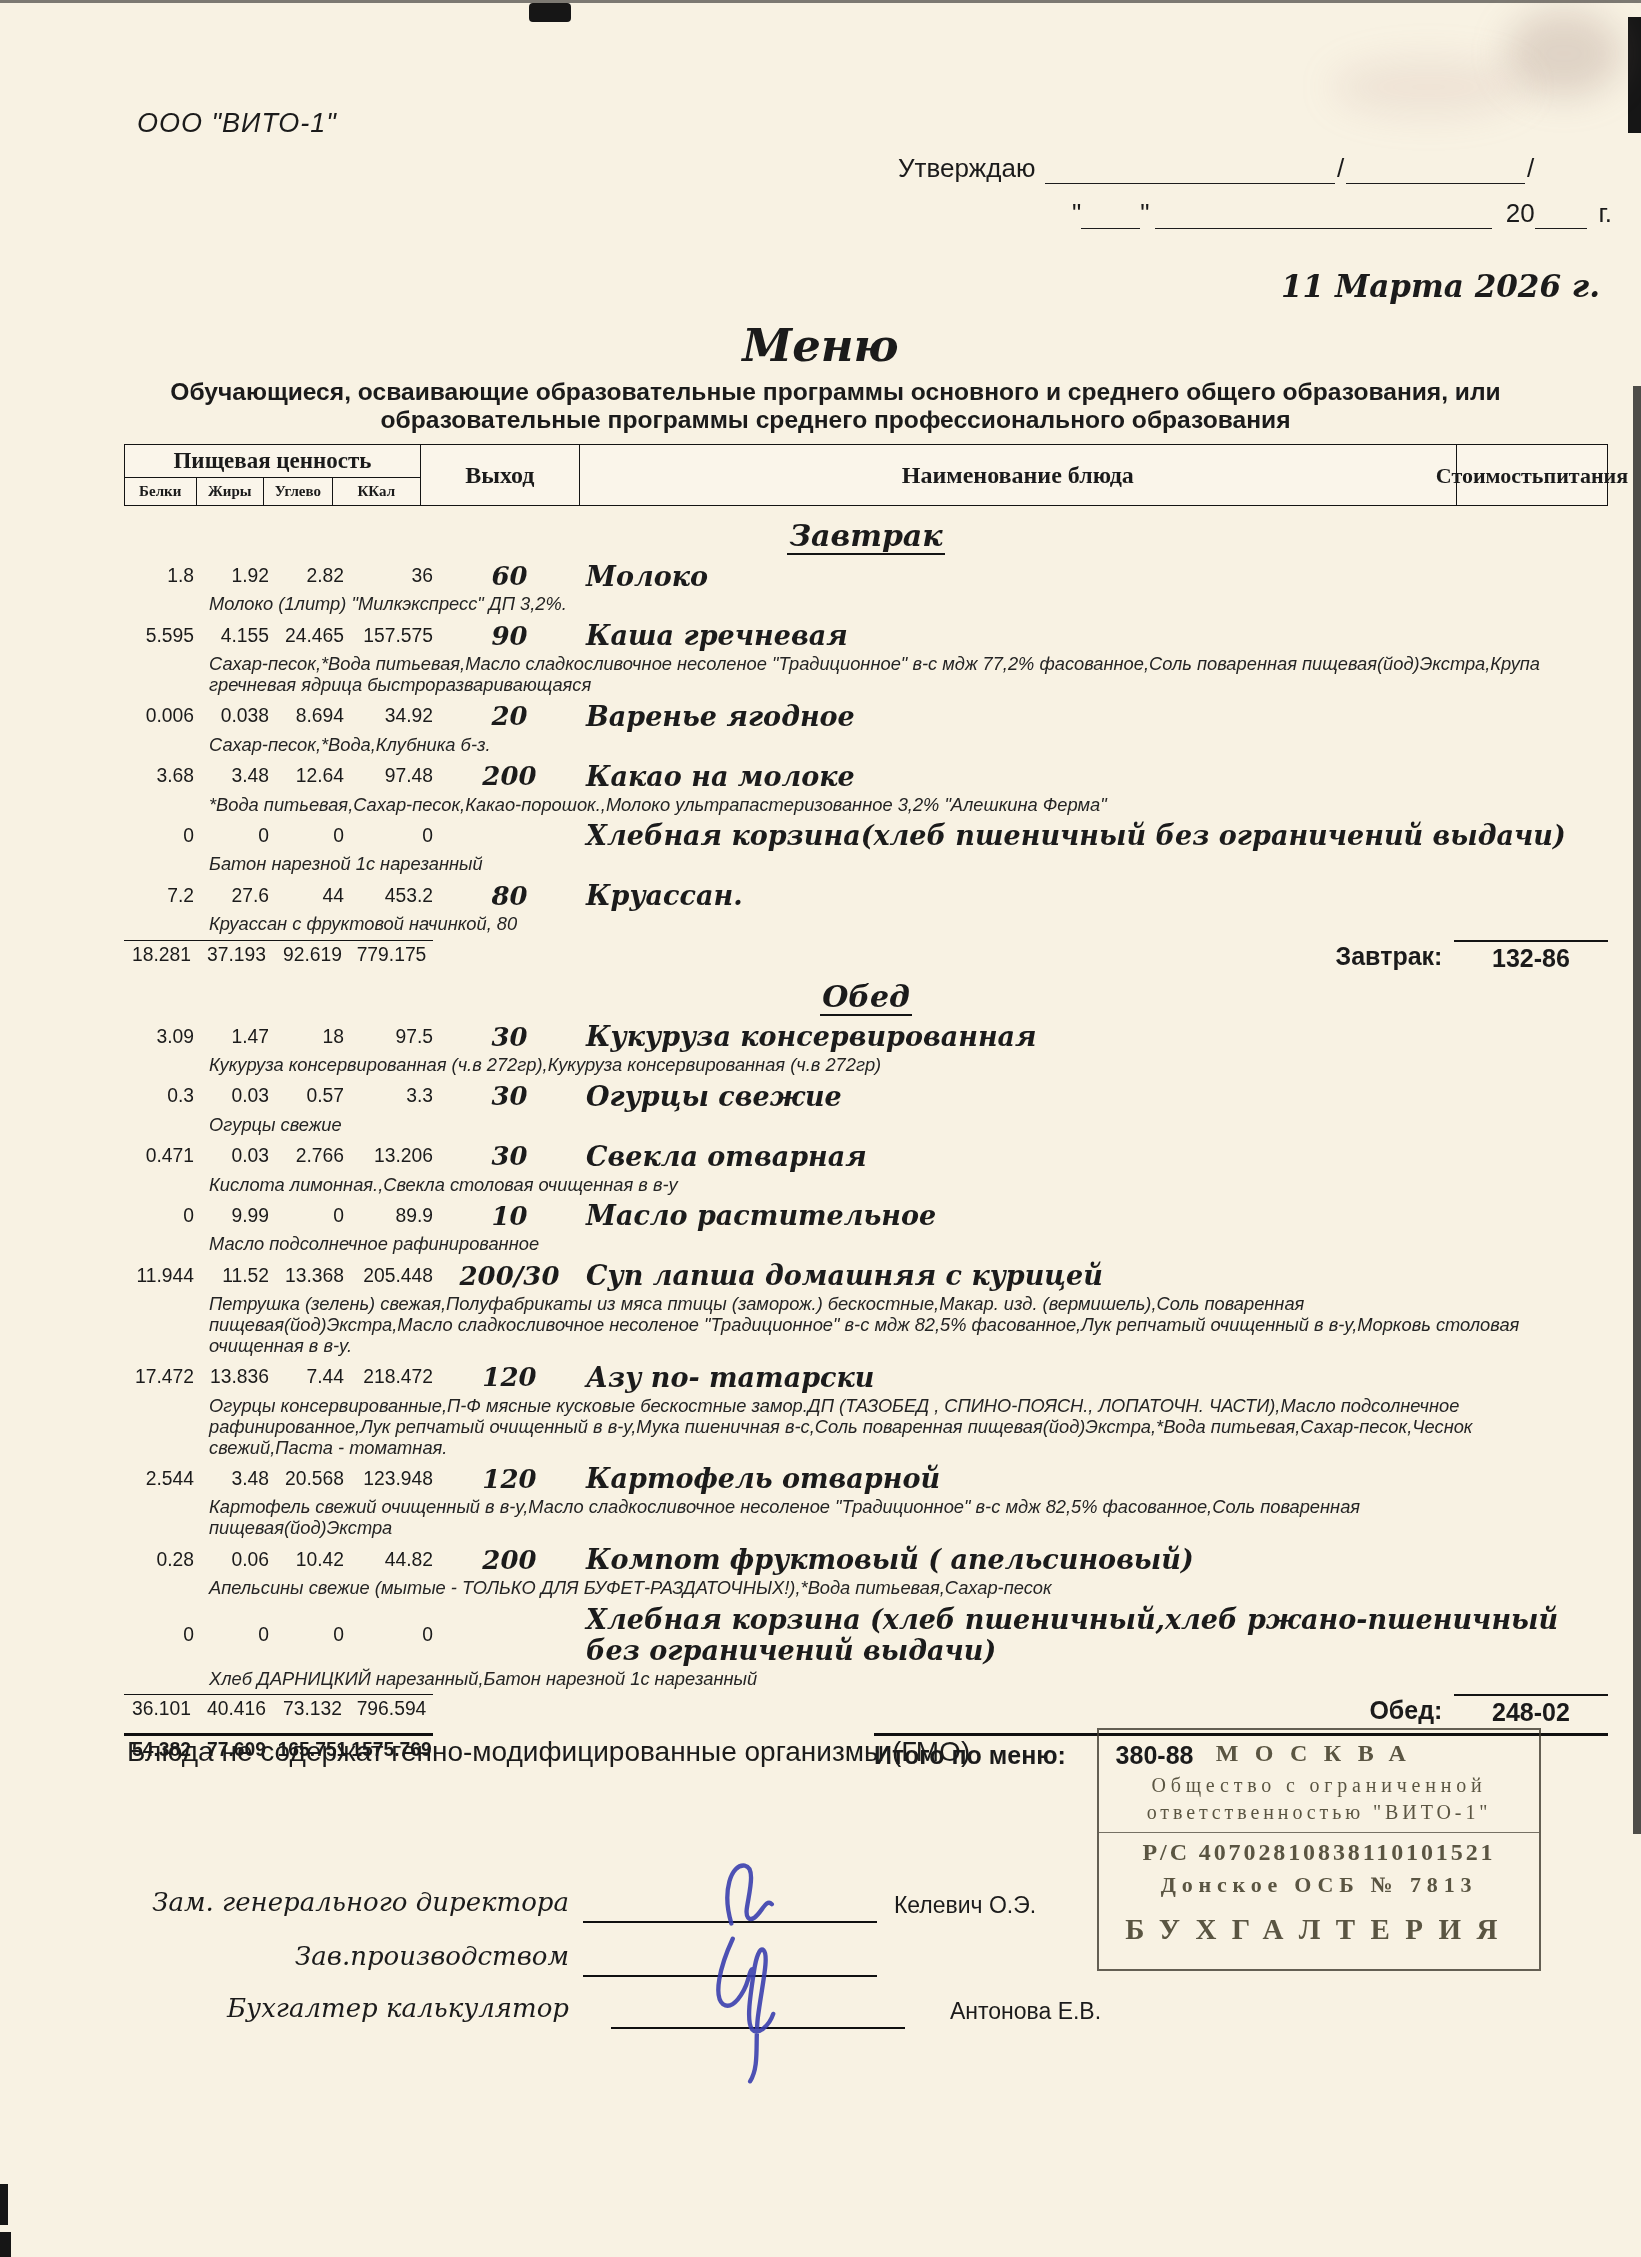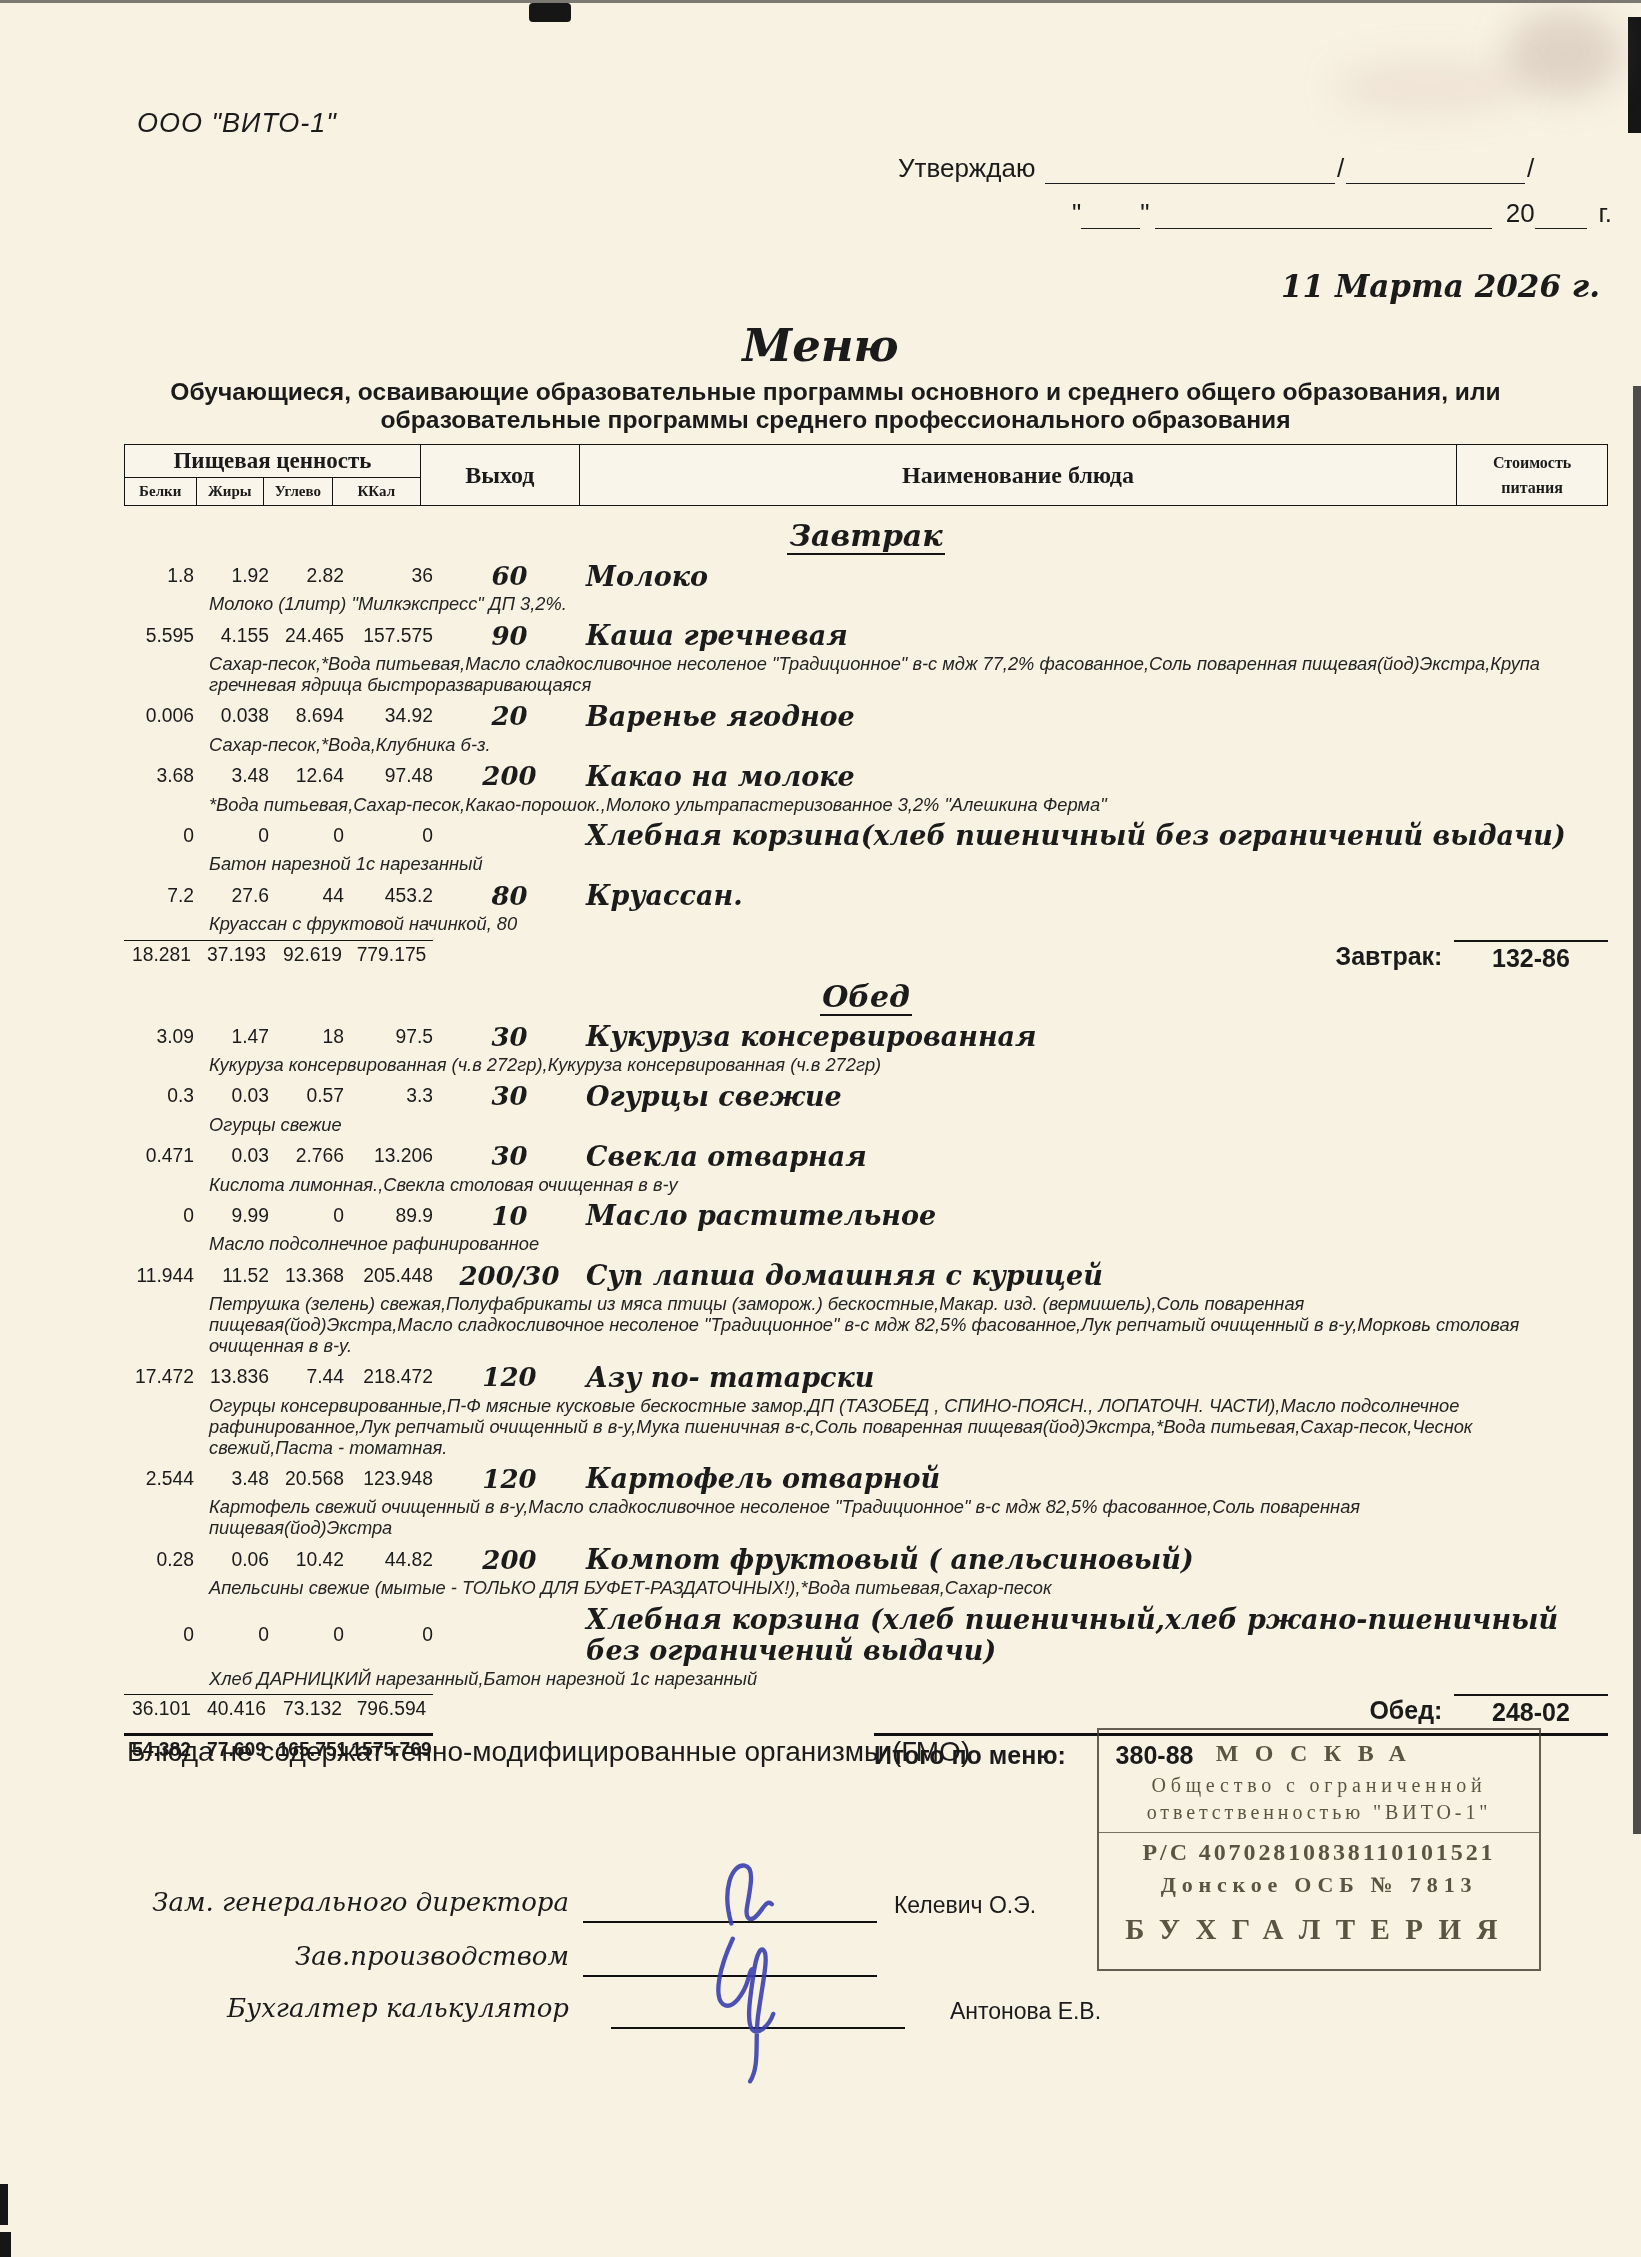--- a/index.html
+++ b/index.html
@@ -33,21 +33,21 @@
   .col-nutrition{width:296px;display:flex;flex-direction:column;}
   .nutrition-top{height:32px;border-bottom:1.9px solid #141414;display:flex;align-items:center;justify-content:center;font-size:23px;}
   .nutrition-sub{flex:1;display:flex;}
   .nutrition-sub span{display:flex;align-items:center;justify-content:center;font-size:15px;border-right:1px solid #141414;box-sizing:border-box;}
   .nutrition-sub span:nth-child(1){width:72px;}
   .nutrition-sub span:nth-child(2){width:68px;}
   .nutrition-sub span:nth-child(3){width:69px;}
   .nutrition-sub span:nth-child(4){width:88px;border-right:none;}
   .col-output{width:159px;display:flex;align-items:center;justify-content:center;font-size:24px;}
   .col-dish{width:879px;display:flex;align-items:center;justify-content:center;font-size:24px;}
-  .col-cost{width:150px;display:flex;flex-direction:column;align-items:center;justify-content:center;font-size:16px;line-height:25px;}
+  .col-cost{width:150px;display:flex;flex-direction:row;align-items:center;justify-content:center;font-size:22px;line-height:25px;}
 
   
   .menu-body{position:absolute;left:124px;top:516px;width:1484px;}
   .section-title{text-align:center;font-family:"DejaVu Serif",serif;font-style:italic;font-weight:700;
     font-size:30px;line-height:35px;margin:1.9px 0 7.7px 0;}
   .section-title span{border-bottom:2.9px solid #141414;padding:0 1.9px;}
   .menu-row{margin-bottom:5.8px;}
   .row-main{display:flex;align-items:center;min-height:29px;}
   .nut-vals{display:flex;width:309px;flex:none;}
   .nut-vals span{display:block;text-align:right;font-size:19.3px;}

